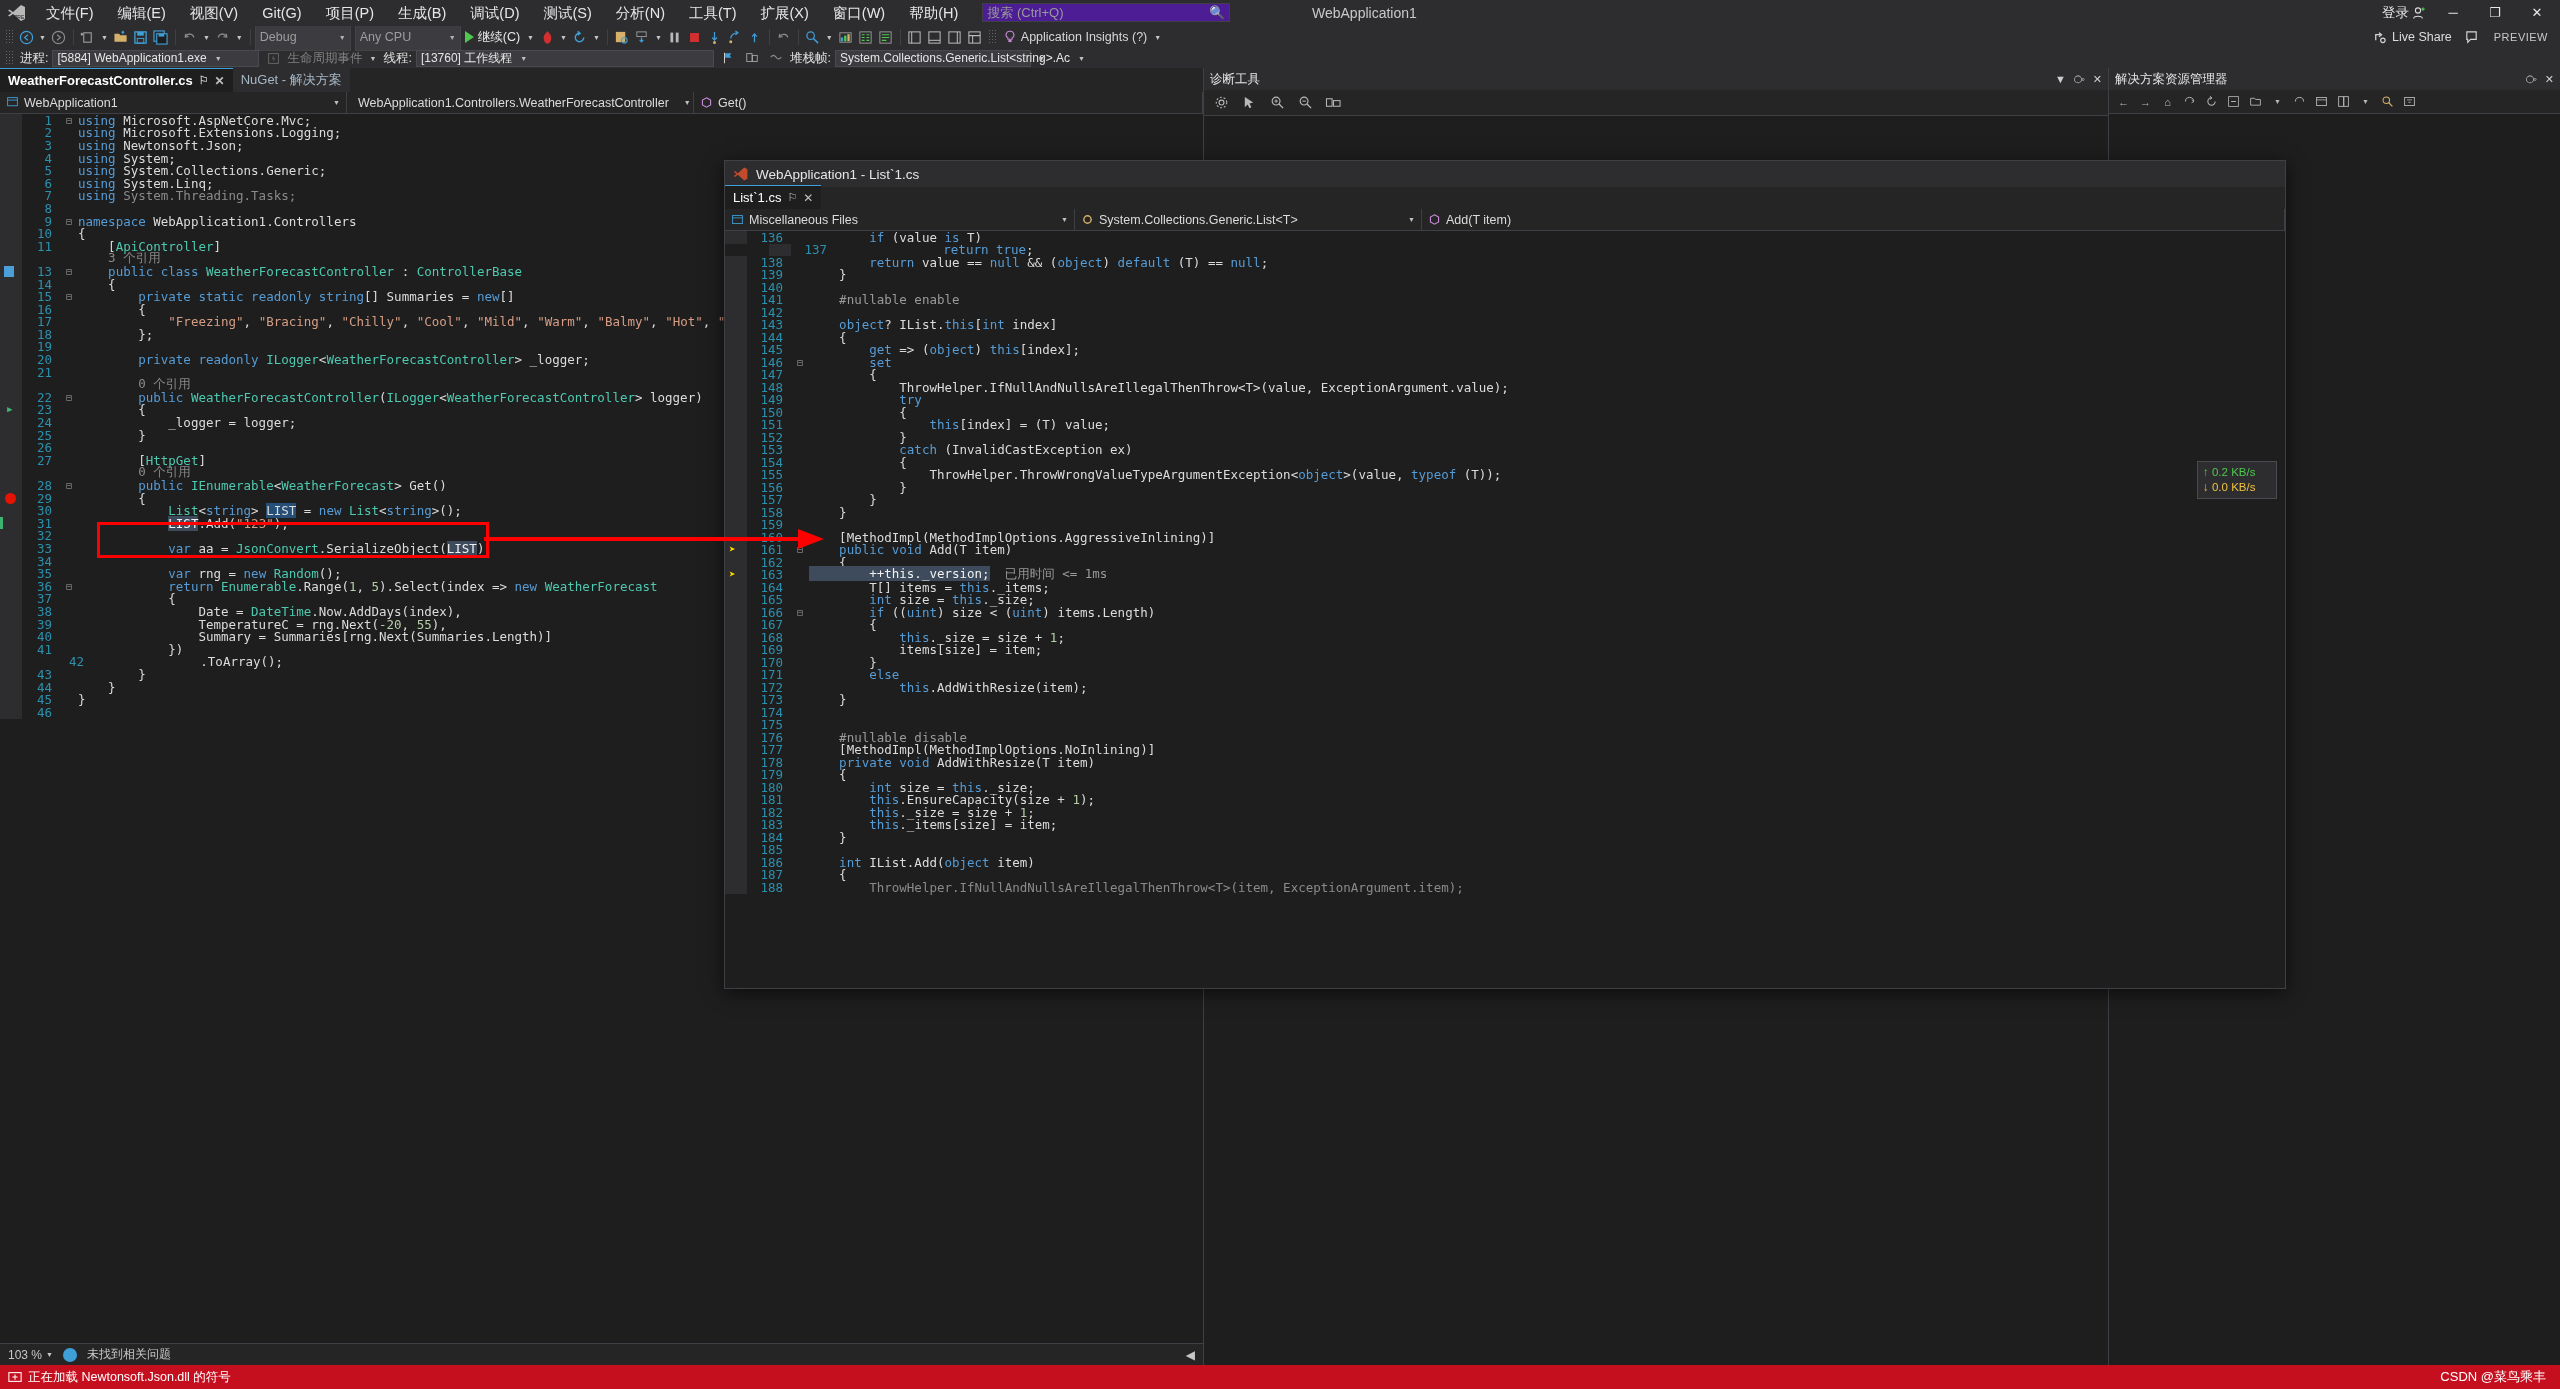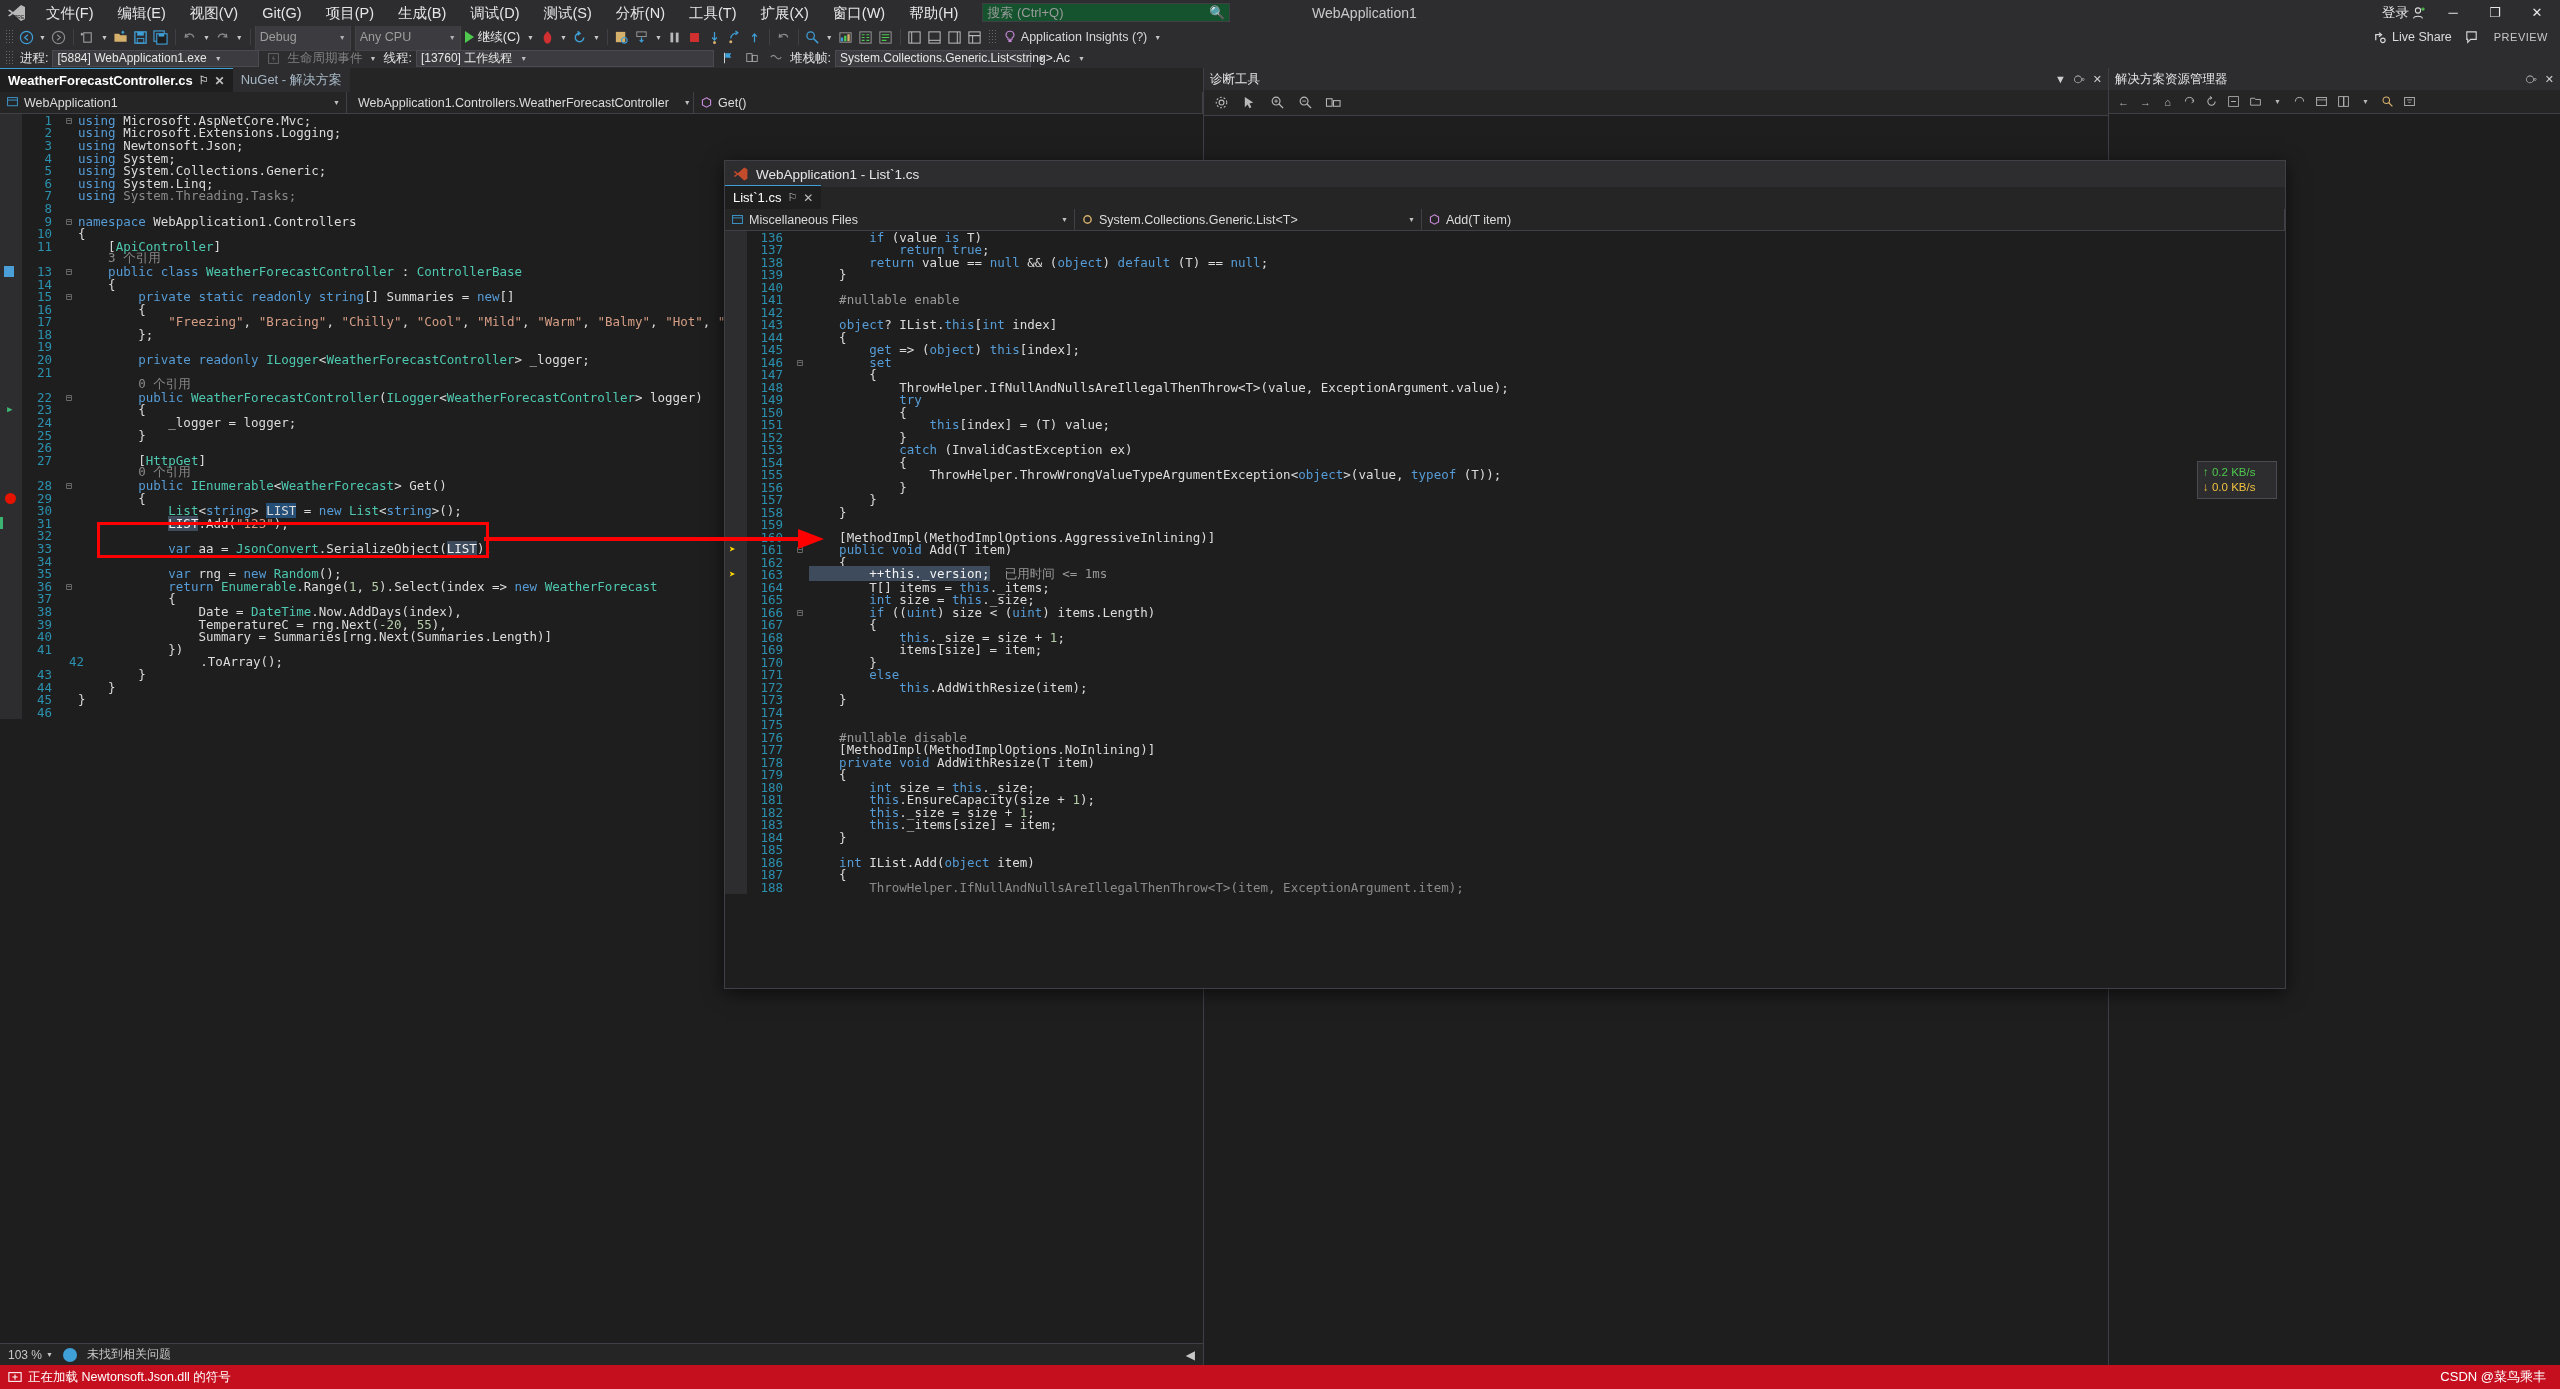--- a/index.html
+++ b/index.html
@@ -7,21 +7,21 @@
     font-family:"Liberation Sans", sans-serif; color:#f1f1f1; }
 
   
   .titlebar { height:26px; background:#2d2d30; display:flex; align-items:center;
     border-bottom:1px solid #2d2d30; position:relative; }
   .vs-logo { width:34px; height:26px; display:flex; align-items:center; justify-content:center; }
   .vs-logo svg { display:block; }
   .menu { display:flex; align-items:center; height:26px; }
   .menu-item { padding:0 12px; font-size:14.5px; color:#e6e6e6; line-height:26px;
     white-space:nowrap; cursor:default; }
-  .search-box { margin-left:12px; width:248px; height:19px; background:#14532d;
+  .search-box { margin-left:12px; width:248px; height:19px; background:#4c1d95;
     border:1px solid #3f3f46; display:flex; align-items:center; padding:0 4px; }
   .search-box .ph { font-size:13px; color:#9a9a9a; flex:1; }
   .search-box .mag { color:#d0d0d0; font-size:13px; }
   .app-title { position:absolute; left:1312px; top:0; line-height:26px;
     font-size:14px; color:#c9c9c9; }
   .tb-right { margin-left:auto; display:flex; align-items:center; height:26px; padding-right:2px;}
   .signin { font-size:13.5px; color:#e6e6e6; padding:0 6px; display:flex; align-items:center; gap:3px;}
   .winbtn { width:42px; height:26px; display:flex; align-items:center; justify-content:center;
     font-size:13px; color:#e6e6e6; }
 
@@ -710,21 +710,21 @@
       </div>
       <div class="navseg" style="flex:1">
         <svg width="13" height="13" viewBox="0 0 16 16">
             <path d="M8 2.2 L13 5 v6 L8 13.8 L3 11 V5 Z" fill="none" stroke="#c78ad8" stroke-width="1.4"></path>
           </svg>
         <span>Add(T item)</span>
       </div>
     </div>
     <div class="fw-code" id="fw-code">
         <div class="codeline" style="height: 12.5px;"><div class="glyph-col"></div><div class="ln" style="width: 46px; flex-basis: 46px;">136</div><div class="fold"></div><div class="codetxt"><span class="pln">        </span><span class="kw">if </span><span class="pln">(value </span><span class="kw">is</span><span class="pln"> T)</span></div></div>
-        <div class="codeline" style="height: 12.5px;"><div class="glyph-col"></div><div class="ln" style="width: 46px; flex-basis: 46px;">137</div><div class="fold"></div><div class="codetxt"><span class="pln">            </span><span class="kw">return true</span><span class="pln">;</span></div></div>
+        <div class="codeline" style="height: 12.5px; margin-left: 44px;"><div class="glyph-col"></div><div class="ln" style="width: 46px; flex-basis: 46px;">137</div><div class="fold"></div><div class="codetxt"><span class="pln">            </span><span class="kw">return true</span><span class="pln">;</span></div></div>
         <div class="codeline" style="height: 12.5px;"><div class="glyph-col"></div><div class="ln" style="width: 46px; flex-basis: 46px;">138</div><div class="fold"></div><div class="codetxt"><span class="pln">        </span><span class="kw">return </span><span class="pln">value == </span><span class="kw">null</span><span class="pln"> &amp;&amp; (</span><span class="kw">object</span><span class="pln">) </span><span class="kw">default</span><span class="pln"> (T) == </span><span class="kw">null</span><span class="pln">;</span></div></div>
         <div class="codeline" style="height: 12.5px;"><div class="glyph-col"></div><div class="ln" style="width: 46px; flex-basis: 46px;">139</div><div class="fold"></div><div class="codetxt"><span class="pln">    }</span></div></div>
         <div class="codeline" style="height: 12.5px;"><div class="glyph-col"></div><div class="ln" style="width: 46px; flex-basis: 46px;">140</div><div class="fold"></div><div class="codetxt"></div></div>
         <div class="codeline" style="height: 12.5px;"><div class="glyph-col"></div><div class="ln" style="width: 46px; flex-basis: 46px;">141</div><div class="fold"></div><div class="codetxt"><span class="cmtgray">    #nullable enable</span></div></div>
         <div class="codeline" style="height: 12.5px;"><div class="glyph-col"></div><div class="ln" style="width: 46px; flex-basis: 46px;">142</div><div class="fold"></div><div class="codetxt"></div></div>
         <div class="codeline" style="height: 12.5px;"><div class="glyph-col"></div><div class="ln" style="width: 46px; flex-basis: 46px;">143</div><div class="fold"></div><div class="codetxt"><span class="pln">    </span><span class="kw">object</span><span class="pln">? IList.</span><span class="kw">this</span><span class="pln">[</span><span class="kw">int</span><span class="pln"> index]</span></div></div>
         <div class="codeline" style="height: 12.5px;"><div class="glyph-col"></div><div class="ln" style="width: 46px; flex-basis: 46px;">144</div><div class="fold"></div><div class="codetxt"><span class="pln">    {</span></div></div>
         <div class="codeline" style="height: 12.5px;"><div class="glyph-col"></div><div class="ln" style="width: 46px; flex-basis: 46px;">145</div><div class="fold"></div><div class="codetxt"><span class="pln">        </span><span class="kw">get</span><span class="pln"> =&gt; (</span><span class="kw">object</span><span class="pln">) </span><span class="kw">this</span><span class="pln">[index];</span></div></div>
         <div class="codeline" style="height: 12.5px;"><div class="glyph-col"></div><div class="ln" style="width: 46px; flex-basis: 46px;">146</div><div class="fold">⊟</div><div class="codetxt"><span class="pln">        </span><span class="kw">set</span></div></div>
         <div class="codeline" style="height: 12.5px;"><div class="glyph-col"></div><div class="ln" style="width: 46px; flex-basis: 46px;">147</div><div class="fold"></div><div class="codetxt"><span class="pln">        {</span></div></div>

